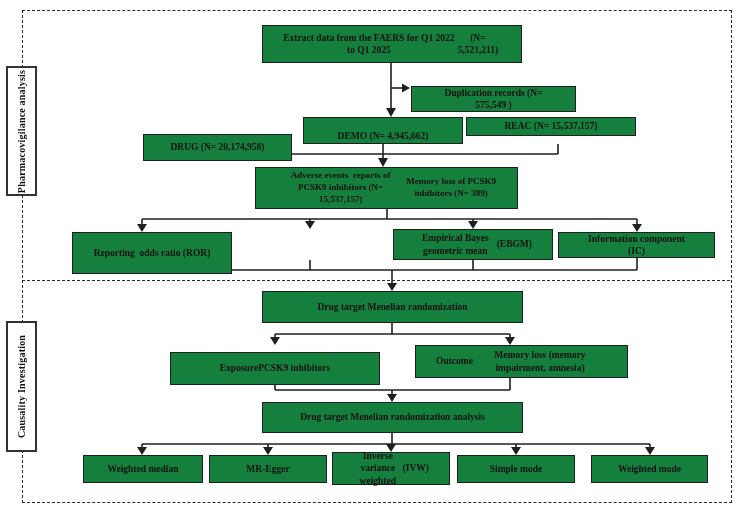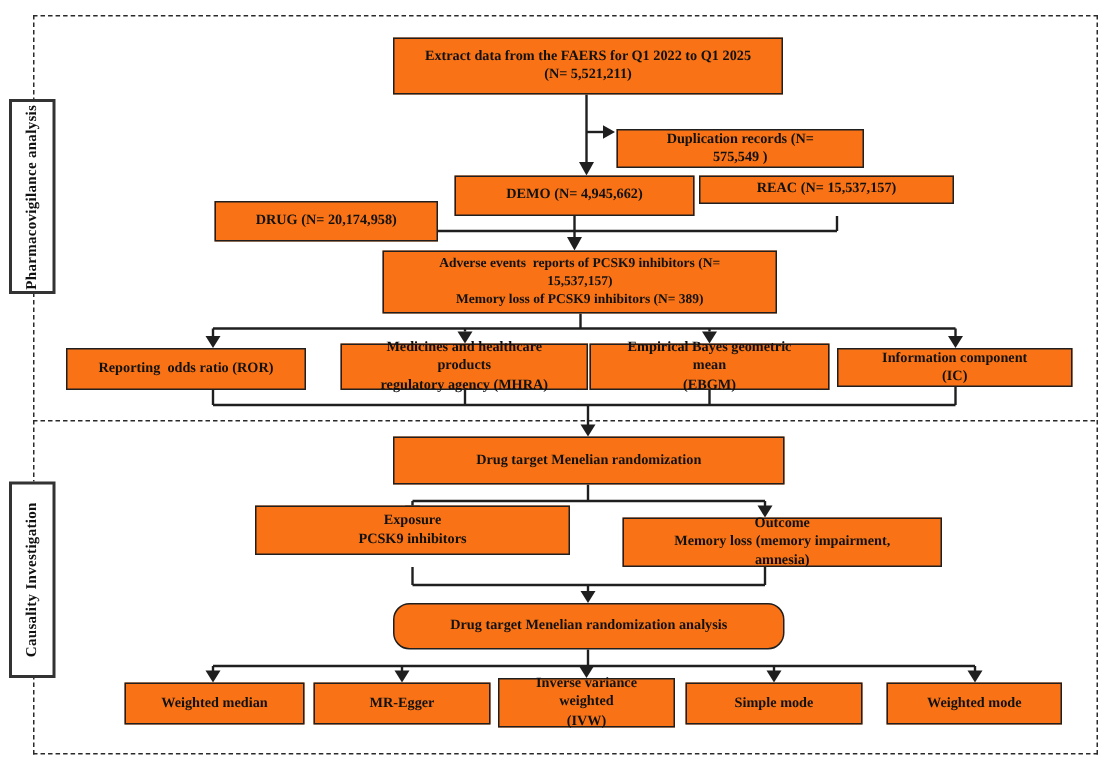--- a/index.html
+++ b/index.html
@@ -8,22 +8,22 @@
     font-family:"Liberation Serif", serif; color:#111; overflow:hidden;
   }
   .frame {
     position:absolute; border:1.6px dashed #2a2a2a; z-index:0; background:transparent;
   }
   .divider {
     position:absolute; border-top:1.6px dashed #2a2a2a; z-index:0; height:0;
   }
   .wires { position:absolute; left:0; top:0; z-index:1; }
   .node {
-    position:absolute; background:#f97316; border:1.6px solid #1f1f1f;
-    display:flex; flex-direction:column; align-items:center; justify-content:center;
+    position:absolute; background:#15803d; border:1.6px solid #1f1f1f;
+    display:flex; flex-direction:row; align-items:center; justify-content:center;
     text-align:center; font-weight:bold; font-size:9.5px; line-height:1.3;
     z-index:2; box-sizing:border-box; white-space:pre-wrap; padding:1px 20px;
   }
   .node.small-text { font-size:9px; }
   .side-label {
     position:absolute; background:#ffffff; border:2px solid #333;
     display:flex; align-items:center; justify-content:center;
     z-index:3; box-sizing:border-box;
   }
   .side-label span {
@@ -115,66 +115,62 @@
   </div>
 
   <div class="node" style="left:411px; top:74px; width:165px; height:26px;margin-top:12px;">
     <div>Duplication records (N= 575,549 )</div>
   </div>
 
   <div class="node" style="left:143px; top:134px; width:149px; height:27px;">
     <div>DRUG (N= 20,174,958)</div>
   </div>
 
-  <div class="node" style="left:303px; top:117px; width:160px; height:27px;">
+  <div class="node" style="left:303px; top:117px; width:160px; height:27px;align-items:flex-end;">
     <div>DEMO (N= 4,945,662)</div>
   </div>
 
   <div class="node" style="left:466px; top:117px; width:170px; height:19px;text-align:right;">
     <div>REAC (N= 15,537,157)</div>
   </div>
 
   <div class="node small-text" style="left:255px; top:167px; width:263px; height:42px;">
     <div>Adverse events  reports of PCSK9 inhibitors (N= 15,537,157)</div>
     <div>Memory loss of PCSK9 inhibitors (N= 389)</div>
   </div>
 
-  <div class="node" style="left:44px; top:232px; width:160px; height:28px;">
+  <div class="node" style="left:72px; top:232px; width:160px; height:42px;">
     <div>Reporting  odds ratio (ROR)</div>
   </div>
 
-  <div class="node" style="left:227px; top:229px; width:165px; height:31px;">
-    <div>Medicines and healthcare products</div>
-    <div>regulatory agency (MHRA)</div>
-  </div>
 
   <div class="node" style="left:393px; top:229px; width:160px; height:31px;">
     <div>Empirical Bayes geometric mean</div>
     <div>(EBGM)</div>
   </div>
 
   <div class="node" style="left:558px; top:232px; width:157px; height:26px;">
     <div>Information component (IC)</div>
   </div>
 
   <div class="node" style="left:262px; top:291px; width:261px; height:32px;">
     <div>Drug target Menelian randomization</div>
   </div>
 
-  <div class="node" style="left:170px; top:337px; width:210px; height:33px;text-align:right;">
+  <div class="node" style="left:170px; top:352px; width:210px; height:33px;text-align:right;">
     <div>Exposure</div>
     <div>PCSK9 inhibitors</div>
   </div>
 
   <div class="node" style="left:403px; top:345px; width:213px; height:33px;margin-left:12px;">
     <div>Outcome</div>
     <div>Memory loss (memory impairment, amnesia)</div>
   </div>
 
-  <div class="node" style="left:262px; top:402px; width:261px; height:31px;border-radius:11px;">
+  <div class="node" style="left:262px; top:402px; width:261px; height:31px;">
     <div>Drug target Menelian randomization analysis</div>
   </div>
 
   <div class="node" style="left:83px; top:455px; width:120px; height:28px;">
     <div>Weighted median</div>
   </div>
 
   <div class="node" style="left:209px; top:455px; width:118px; height:28px;">
     <div>MR-Egger</div>
   </div>

